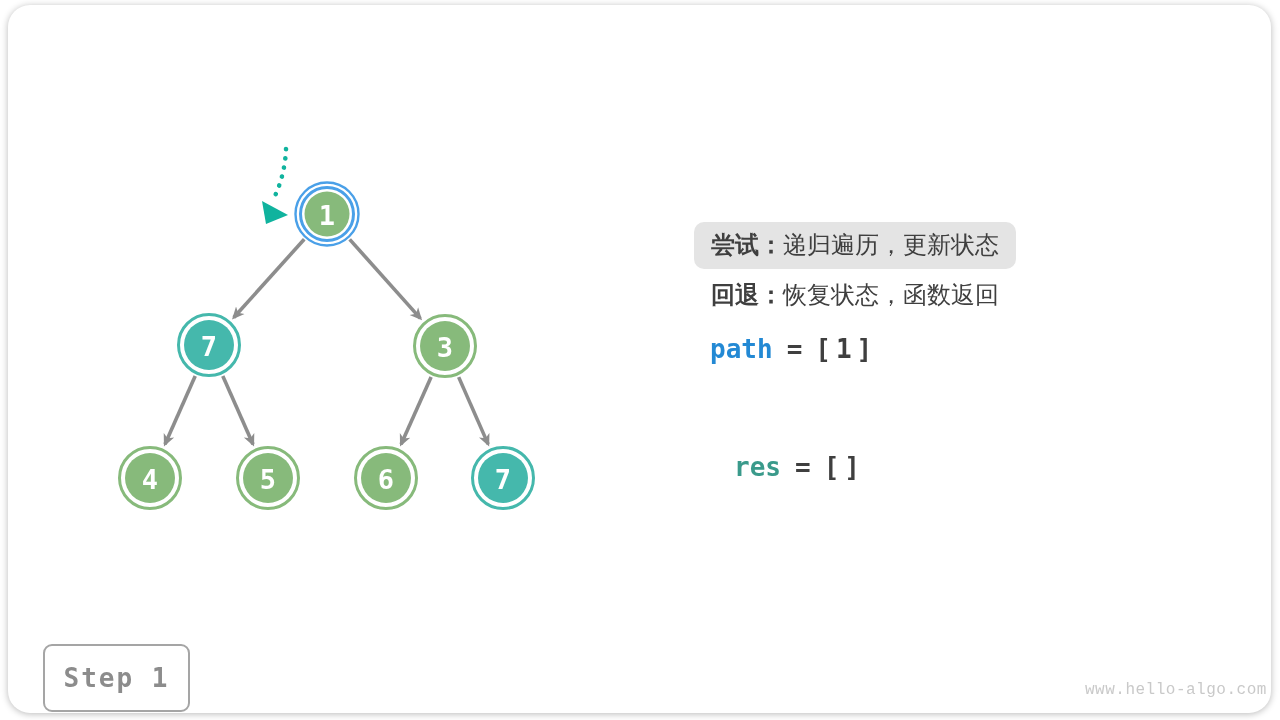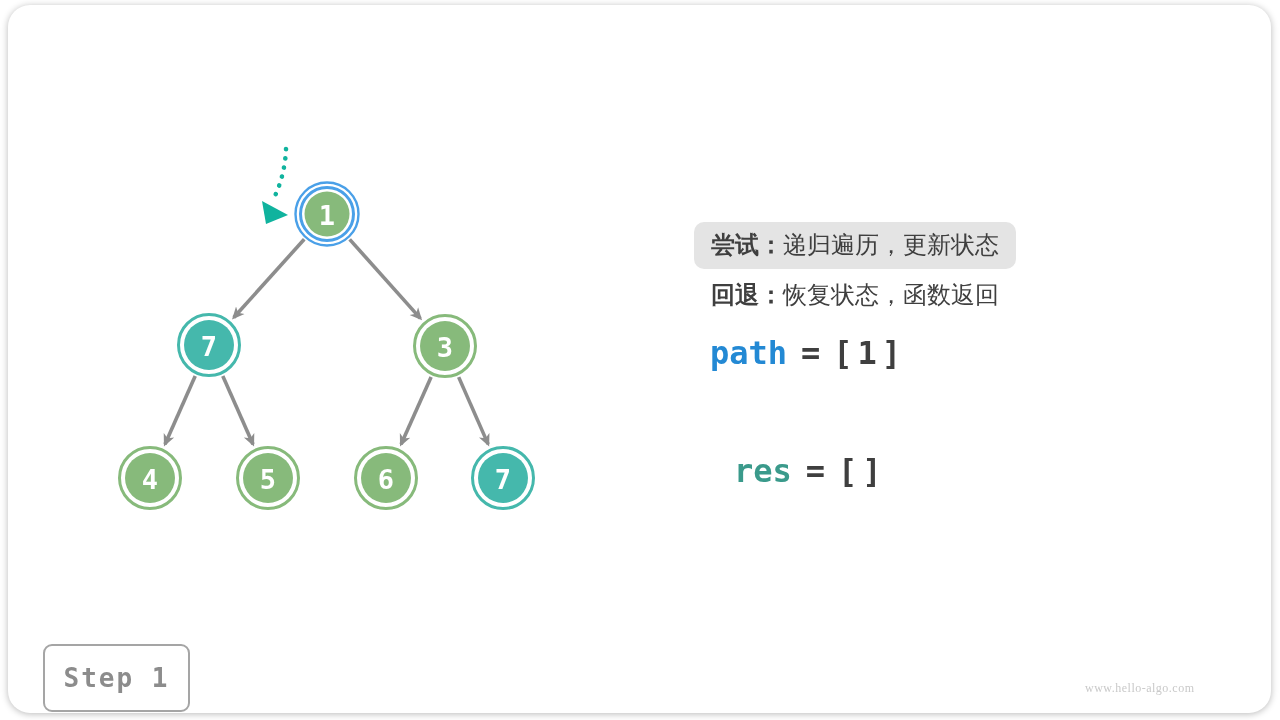--- a/index.html
+++ b/index.html
@@ -52,21 +52,21 @@
     left: 703px;
     top: 276px;
     line-height: 29px;
   }
   .bold-label {
     font-weight: bold;
   }
   .code-line {
     position: absolute;
     font-family: "DejaVu Sans Mono", "Liberation Mono", monospace;
-    font-size: 32px;
+    font-size: 26px;
     white-space: nowrap;
     color: var(--text-dark);
   }
   .path-line { left: 702px; top: 329px; }
   .res-line  { left: 702px; top: 447px; margin-left: 24px; }
   .var-name  { font-weight: bold; }
   .path-line .var-name { color: var(--path-color); }
   .res-line  .var-name { color: var(--res-color); }
   .eq-sign   { margin-left: 14px; color: var(--text-dark); font-weight: 600; }
   .var-value { margin-left: 13px; color: var(--text-dark); font-weight: 600; letter-spacing: 5px; }
@@ -86,22 +86,22 @@
     font-family: "DejaVu Sans Mono", "Liberation Mono", monospace;
     font-weight: bold;
     font-size: 26px;
     letter-spacing: 2px;
     color: var(--step-color);
   }
   .watermark {
     position: absolute;
     left: 1077px;
     top: 676px;
-    font-family: Liberation Serif, serif;
-    font-size: 12px;
+    font-family: Liberation Mono, monospace;
+    font-size: 16px;
     color: var(--watermark-color);
     letter-spacing: 0.5px;
   }
 </style>
 </head>
 <body>
 
 <div class="card">
 
   <svg class="tree-svg" viewBox="0 0 1280 720" xmlns="http://www.w3.org/2000/svg">

